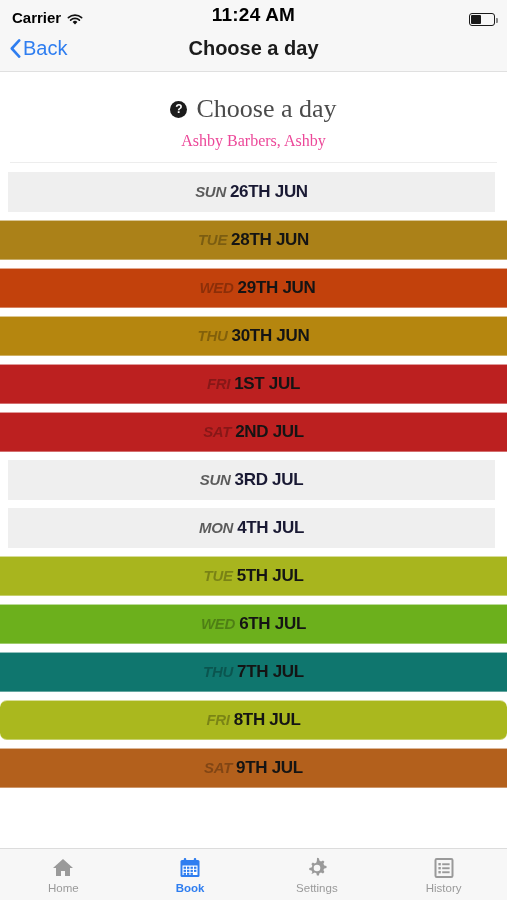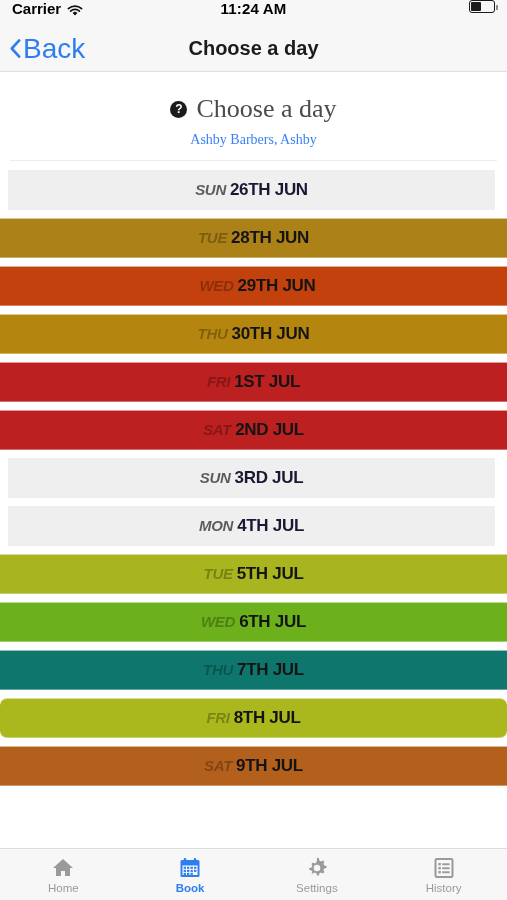--- a/index.html
+++ b/index.html
@@ -8,45 +8,45 @@
     background:#ffffff;
     font-family:"Liberation Sans", sans-serif;
     overflow:hidden;
   }
   #app { position:relative; width:507px; height:900px; display:flex; flex-direction:column; background:#fff; }
 
   
   .statusbar {
     height:26px; flex:0 0 26px;
     background:#f7f7f7;
-    display:flex; align-items:flex-start;
+    display:flex; align-items:flex-end;
     padding:0 12px;
     font-size:15px; font-weight:bold; color:#000;
   }
   .sb-left { display:flex; align-items:center; gap:6px; flex:1 1 0; }
-  .sb-center { flex:0 0 auto; font-size:15px; font-weight:bold; letter-spacing:.2px; }
+  .sb-center { flex:0 0 auto; font-size:19px; font-weight:bold; letter-spacing:.2px; }
   .sb-right { flex:1 1 0; display:flex; justify-content:flex-end; align-items:center; }
   .wifi-icon { display:inline-block; width:16px; height:12px; }
   .battery { position:relative; width:26px; height:13px; border:1.6px solid #1a1a1a; border-radius:3px; }
   .battery-fill { position:absolute; left:1.4px; top:1.4px; bottom:1.4px; width:40%; background:#1a1a1a; border-radius:1px; }
   .battery-cap { position:absolute; right:-4px; top:4px; width:2.4px; height:5px; background:#8a8a8a; border-radius:0 1px 1px 0; }
 
   
   .navbar {
     height:46px; flex:0 0 46px;
     background:#f7f7f7;
     border-bottom:1px solid #e0e0e0;
     display:flex; align-items:center; position:relative;
   }
   .back-btn {
     display:flex; align-items:center; gap:2px;
     padding-left:10px; color:#2f7ef0; cursor:pointer;
   }
   .chev { display:block; width:11px; height:19px; }
-  .back-label { font-size:28px; color:#2f7ef0; letter-spacing:0; }
+  .back-label { font-size:20px; color:#2f7ef0; letter-spacing:0; }
   .nav-title {
     position:absolute; left:0; right:0; text-align:center;
     font-size:20px; font-weight:bold; color:#1b1b1b; pointer-events:none;
   }
 
   
   .page-head { padding:22px 12px 12px; text-align:center; border-bottom:1px solid #ededed; margin:0 10px; }
   .page-title {
     font-family:"Liberation Serif", serif;
     font-size:26px; color:#4b4b4b; font-weight:normal;
@@ -56,21 +56,21 @@
     display:inline-flex; align-items:center; justify-content:center;
     width:17px; height:17px; border-radius:50%;
     background:#1c1c1c; color:#fff;
     font-family:"Liberation Sans", sans-serif;
     font-size:12px; font-weight:bold; line-height:1;
     cursor:pointer; flex:0 0 auto;
   }
   .page-sub {
     margin-top:8px;
     font-family:"Liberation Serif", serif;
-    font-size:14px; color:#3b82f6;
+    font-size:16px; color:#ec4899;
   }
 
   
   .day-list { flex:1 1 auto; overflow:hidden; padding-top:9px; }
   .day-row {
     height:40px; margin-bottom:8px;
     display:flex; align-items:center; justify-content:center;
     cursor:pointer; position:relative;
   }
   .day-row.plain { background:#efefef; margin-left:8px; margin-right:12px; }

